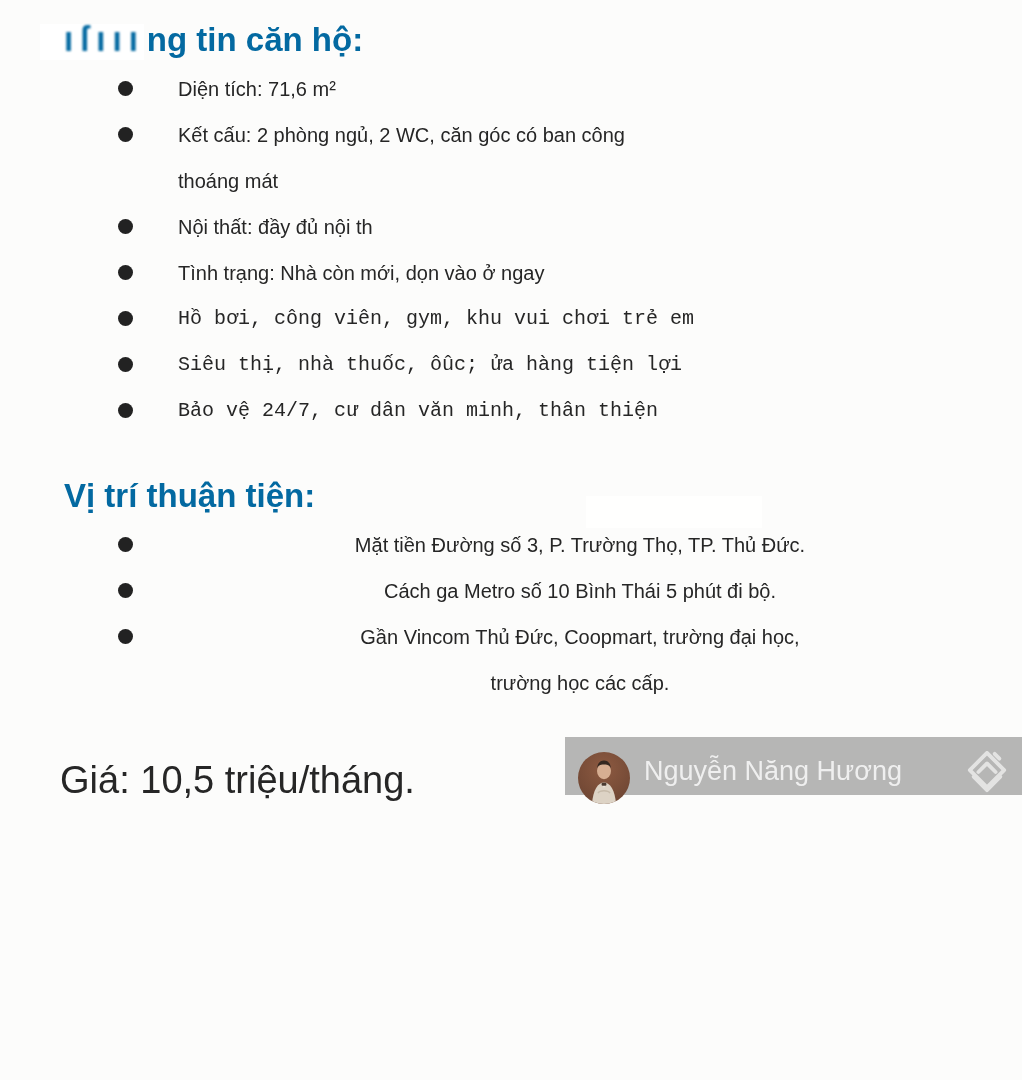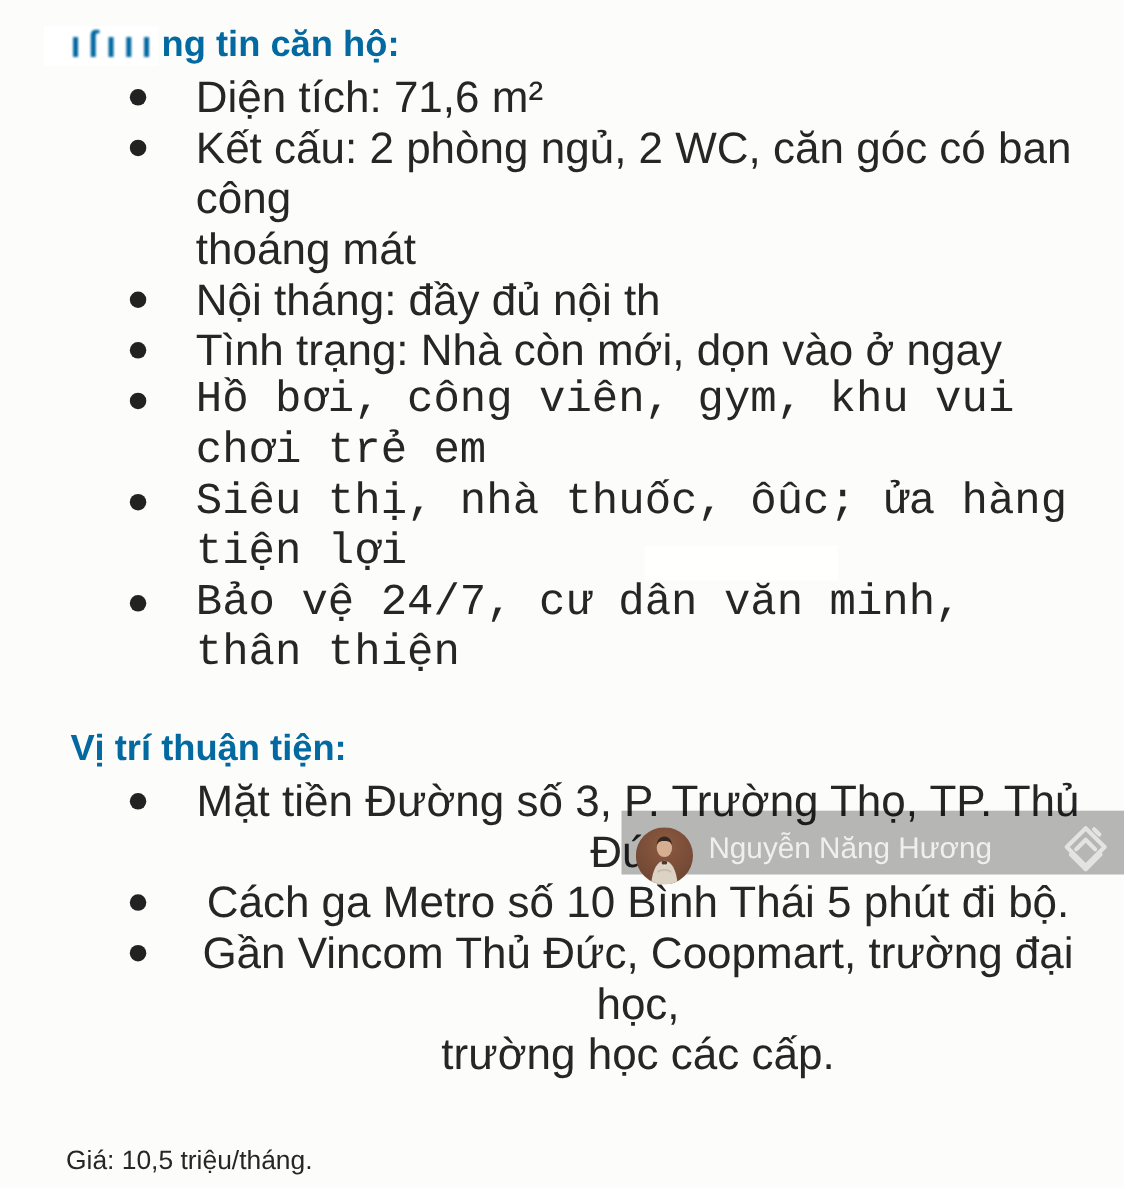--- a/index.html
+++ b/index.html
@@ -31,32 +31,32 @@
   .h2{margin-top:38px;}
   .h3{margin-top:40px;}
 
   ul.list{list-style:none;margin:0;padding:0;}
   .list-1{margin-top:44px;}
   .list-2{margin-top:42px;font-family:Liberation Mono, monospace;}
   .list-3{margin-top:44px;text-align:center;}
   ul.list li{
     position:relative;
     padding-left:118px;
-    font-size:40px;
+    font-size:20px;
     line-height:46px;
     white-space:pre-line;
   }
   ul.list li::before{
     content:'';
     position:absolute;left:58px;top:15px;
     width:15px;height:15px;border-radius:50%;
     background:#222;
   }
 
-  .price{margin:52px 0 0 0;font-size:24px;line-height:44px;}
+  .price{margin:52px 0 0 0;font-size:38px;line-height:44px;}
 
   
   .wm-strip{
     position:absolute;left:565px;top:737px;width:457px;height:58px;
     background:rgba(0,0,0,0.28);
     z-index:2;
   }
   .wm-avatar{
     position:absolute;left:13px;top:15px;width:52px;height:52px;
     border-radius:50%;overflow:hidden;
@@ -82,21 +82,21 @@
   <div class="artifact artifact-2"></div>
 
   <div class="content">
 
     <h2 class="heading h1"><span class="distorted">ıſııı</span><span>ng tin căn hộ:</span></h2>
 
     <ul class="list list-1">
       <li>Diện tích: 71,6 m²</li>
       <li>Kết cấu: 2 phòng ngủ, 2 WC, căn góc có ban công
 thoáng mát</li>
-      <li>Nội tháng: đầy đủ nội th</li>
+      <li>Nội thất: đầy đủ nội th</li>
       <li>Tình trạng: Nhà còn mới, dọn vào ở ngay</li>
     </ul>
 
 
     <ul class="list list-2">
       <li>Hồ bơi, công viên, gym, khu vui chơi trẻ em</li>
       <li>Siêu thị, nhà thuốc, ôûc; ửa hàng tiện lợi</li>
       <li>Bảo vệ 24/7, cư dân văn minh, thân thiện</li>
     </ul>
 

